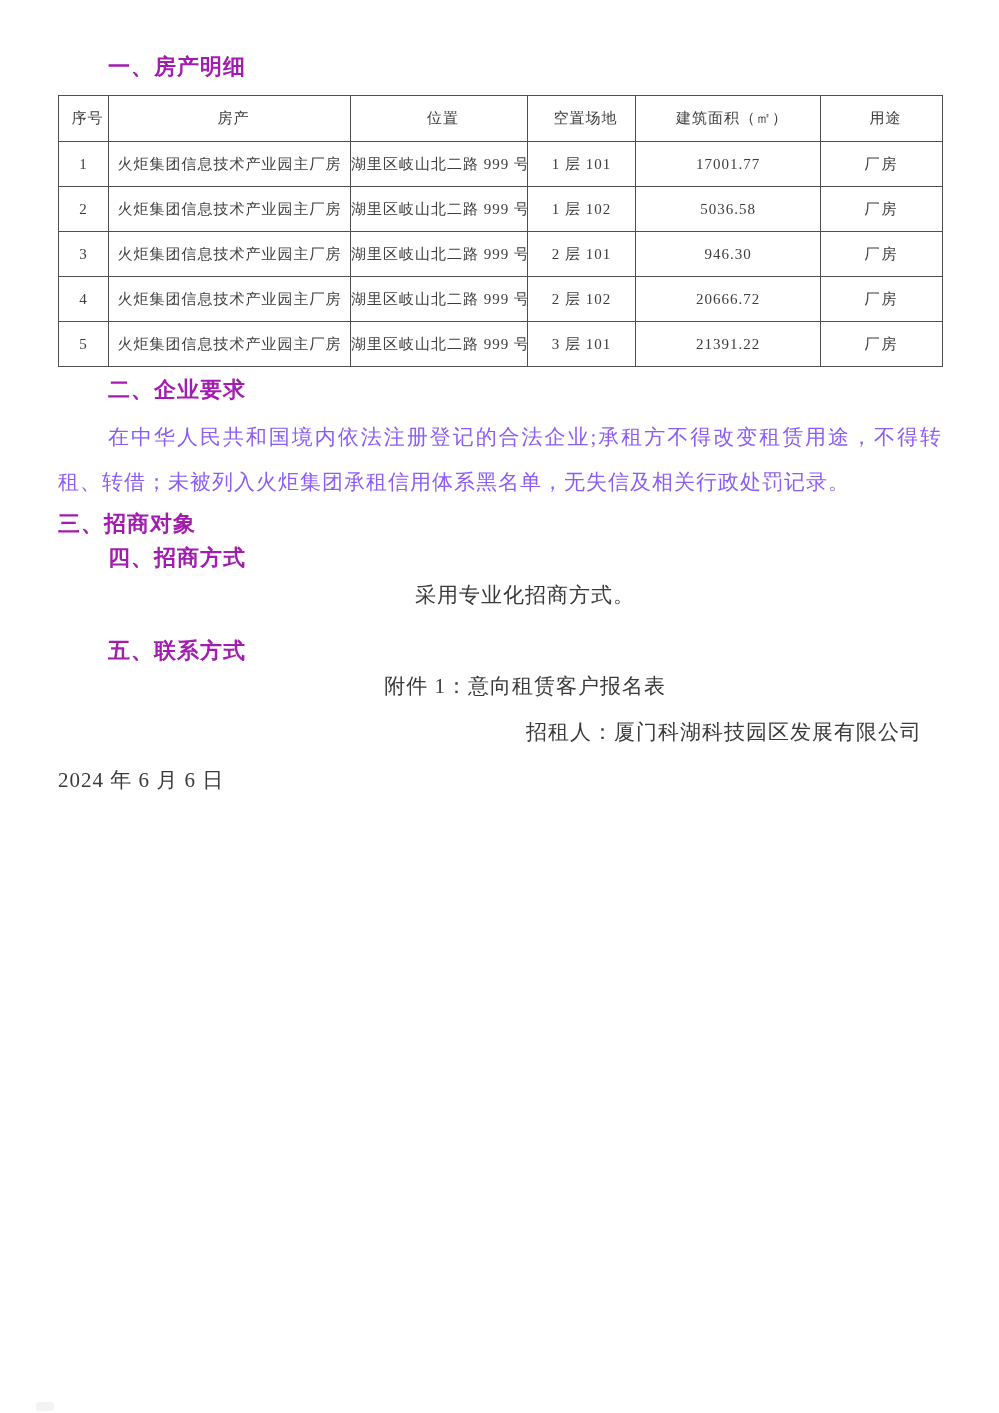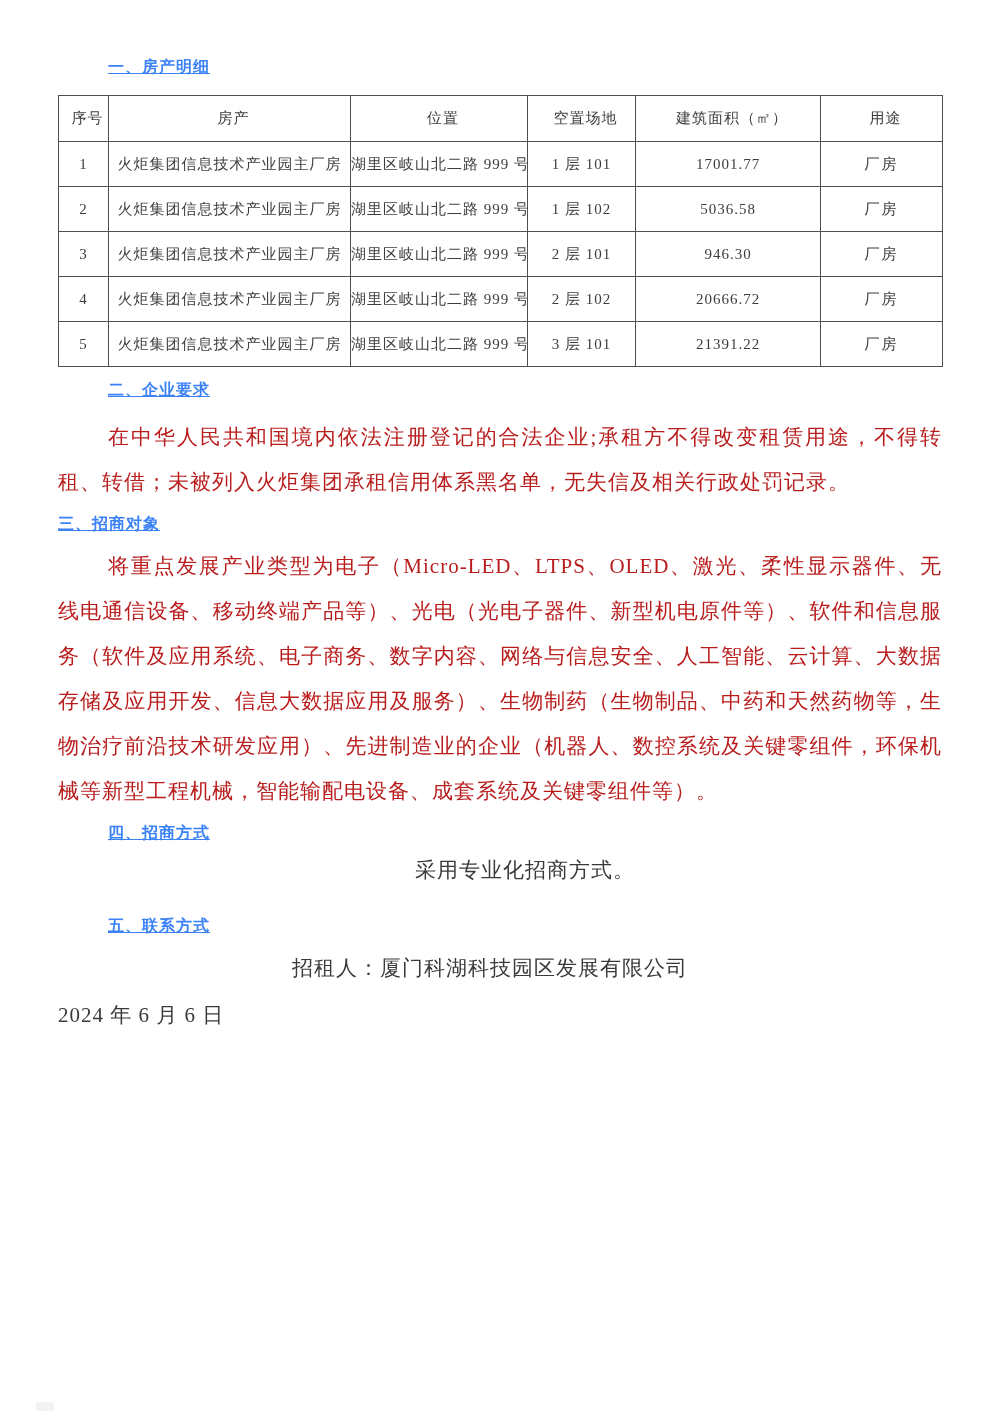--- a/index.html
+++ b/index.html
@@ -17,27 +17,26 @@
     color: #3a3a3a;
     overflow: hidden;
   }
   .content {
     position: absolute;
     left: 58px;
     top: 52px;
     width: 884px;
   }
   .heading {
-    font-size: 16px;
+    font-size: 22px;
     font-weight: bold;
     line-height: 30px;
     margin: 0;
-    color: #3b82f6;
+    color: #a21caf;
     letter-spacing: 1px;
-    text-decoration: underline;
   }
   .heading.indent { padding-left: 50px; }
   .h-s1 { margin: 0; }
   .h-s2 { margin-top: 8px; }
   .h-s3 { margin-top: 4px; }
   .h-s4 { margin-top: 4px; }
   .h-s5 { margin-top: 18px; }
 
   table.prop {
     border-collapse: collapse;
@@ -62,39 +61,40 @@
   td.c-top { vertical-align: top; padding-top: 8px; letter-spacing: 0; }
   td.c-top.c-usage { letter-spacing: 2px; }
 
   .body-p {
     font-size: 21px;
     line-height: 45px;
     margin: 0;
     text-align: justify;
     text-justify: inter-character;
     letter-spacing: 1px;
-    color: #b91c1c;
+    color: #8b5cf6;
   }
   .p-s2 { margin-top: 10px; text-indent: 50px; }
   .p-s3 { margin-top: 5px; text-indent: 50px; }
 
   .line-p {
     font-size: 21px;
     line-height: 45px;
     margin: 0;
     letter-spacing: 1px;
     color: #3a3a3a;
     text-align: center;
   }
   .pad { padding-left: 50px; }
   .p-attach { line-height: 40px; }
   .p-sign {
     margin-top: 5px;
-    text-align: center;
+    text-align: right;
     padding-right: 20px;
+    font-family: Liberation Mono, monospace;
   }
   .p-date {
     line-height: 48px;
     text-align: left;
     padding-right: 113px;
   }
   .smudge {
     position: absolute;
     left: 36px;
     top: 1402px;
@@ -172,25 +172,25 @@
           <td class="c-top">21391.22</td>
           <td class="c-top c-usage">厂房</td>
         </tr>
       </tbody>
     </table>
 
     <h2 class="heading indent h-s2">二、企业要求</h2>
     <p class="body-p p-s2">在中华人民共和国境内依法注册登记的合法企业;承租方不得改变租赁用途，不得转租、转借；未被列入火炬集团承租信用体系黑名单，无失信及相关行政处罚记录。</p>
 
     <h2 class="heading h-s3">三、招商对象</h2>
-    <p class="body-p p-s3">将重点发展产业类型为电子（Micro-LED、LTPS、OLED、激光、柔性显示器件、无线电通信设备、移动终端产品等）、光电（光电子器件、新型机电原件等）、软件和信息服务（软件及应用系统、电子商务、数字内容、网络与信息安全、人工智能、云计算、大数据存储及应用开发、信息大数据应用及服务）、生物制药（生物制品、中药和天然药物等，生物治疗前沿技术研发应用）、先进制造业的企业（机器人、数控系统及关键零组件，环保机械等新型工程机械，智能输配电设备、成套系统及关键零组件等）。</p>
 
     <h2 class="heading indent h-s4">四、招商方式</h2>
     <p class="line-p pad">采用专业化招商方式。</p>
 
     <h2 class="heading indent h-s5">五、联系方式</h2>
+    <p class="line-p pad p-attach">附件 1：意向租赁客户报名表</p>
 
     <p class="line-p p-sign">招租人：厦门科湖科技园区发展有限公司</p>
     <p class="line-p p-date">2024 年 6 月 6 日</p>
 
   </div>
   <div class="smudge"></div>
 </div>
 
 </body></html>

